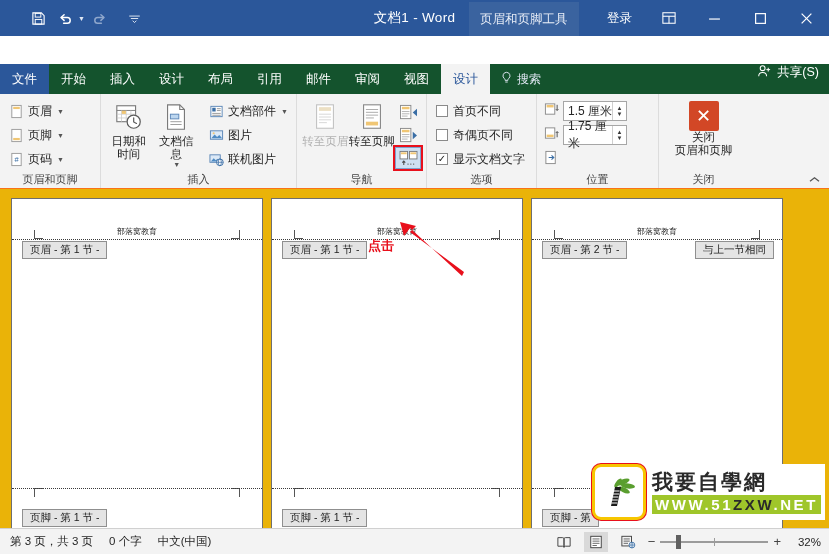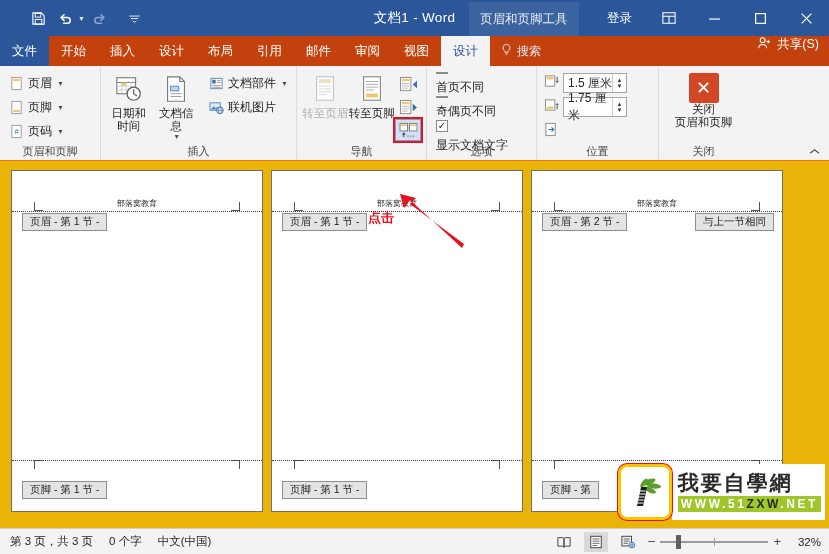--- a/index.html
+++ b/index.html
@@ -36,22 +36,22 @@
   .title-right { position: absolute; right: 0; top: 0; height: 36px; display: flex; align-items: center; }
   .signin { color: #fff; font-size: 12.5px; margin-right: 14px; }
   .ribbon-display, .win-btn {
     width: 45px; height: 36px; display: flex; align-items: center; justify-content: center;
     color: #fff;
   }
   .win-btn { width: 46px; }
 
   
   .tabstrip {
-    height: 30px; background: #c2410c; display: flex; align-items: stretch;
-    flex: 0 0 30px; position: relative;
+    height: 30px; background: #14532d; display: flex; align-items: stretch;
+    flex: 0 0 30px; position: relative; margin-top: 28px;
   }
   .tab {
     padding: 0 12px; display: flex; align-items: center;
     color: #fff; font-size: 12.5px; white-space: nowrap;
   }
   .tab.file { background: #2b579a; }
   .tab.active { background: #f3f3f3; color: #2b579a; }
   .tell-me { display: flex; align-items: center; gap: 4px; color: #dfe6f2; font-size: 12px; padding: 0 10px; }
   .share { position: absolute; right: 10px; display: flex; align-items: center; gap: 5px; color: #fff; font-size: 12.5px; }
 
@@ -82,21 +82,21 @@
 
   .nav-big { width: 52px; }
   .nav-big.disabled { color: #b0b0b0; }
 
   .nav-small-col { display: flex; flex-direction: column; gap: 1px; padding-top: 2px; }
   .nav-small {
     width: 26px; height: 22px; display: flex; align-items: center; justify-content: center;
   }
   .nav-small.highlight { outline: 2px solid #e8101c; background: #cfe0f3; border: 1px solid #7da2ce; }
 
-  .chk-row { display: flex; gap: 5px; height: 22px; font-size: 12px; color: #262626; flex-direction: column; }
+  .chk-row { display: flex; align-items: center; gap: 5px; height: 22px; font-size: 12px; color: #262626; }
   .chk {
     width: 12px; height: 12px; border: 1px solid #8a8a8a; background: #fff;
     display: flex; align-items: center; justify-content: center; font-size: 10px; color: #222; line-height: 1;
   }
 
   .pos-row { display: flex; align-items: center; gap: 4px; height: 22px; }
   .spin {
     display: flex; align-items: center; border: 1px solid #a6a6a6; background: #fff;
     height: 20px; width: 64px; font-size: 12px; padding-left: 4px; color: #262626;
   }
@@ -158,21 +158,21 @@
     position: absolute; right: 4px; bottom: 8px; display: flex; align-items: stretch;
     z-index: 15; height: 56px;
   }
   .wm-icon {
     width: 54px; background: #fff; border: 3px solid #f7c600; border-radius: 9px;
     display: flex; align-items: center; justify-content: center; position: relative;
     box-shadow: 0 0 0 1px #e8101c;
   }
   .wm-right { display: flex; flex-direction: column; justify-content: center; background: #fff; padding: 2px 4px 2px 6px; }
   .wm-title { font-size: 21px; font-weight: bold; color: #2a2a2a; letter-spacing: 2px; line-height: 1; position: relative; }
-  .wm-url { background: #9fc62a; color: #fff; font-size: 12px; font-weight: bold; letter-spacing: 2.6px; text-align: center; padding: 1px 3px; margin-top: 3px; }
+  .wm-url { background: #9fc62a; color: #fff; font-size: 15px; font-weight: bold; letter-spacing: 2.6px; text-align: center; padding: 1px 3px; margin-top: 3px; }
   .wm-url .zx { color: #2a2a2a; }
 
   
   .statusbar {
     height: 26px; flex: 0 0 26px; background: #f3f3f3; border-top: 1px solid #d0d0d0;
     display: flex; align-items: center; font-size: 11.5px; color: #262626; position: relative;
   }
   .sb-left { display: flex; align-items: center; gap: 16px; padding-left: 10px; }
   .sb-right { position: absolute; right: 8px; display: flex; align-items: center; gap: 8px; }
   .view-btn { width: 24px; height: 20px; display: flex; align-items: center; justify-content: center; color: #444; }
@@ -367,20 +367,30 @@
                     <line x1="3.5" y1="12" x2="12.5" y2="12"></line>
                   </g>
                 </svg>
             </span>
             <span>文档部件</span>
             <span class="dd-caret">▼</span>
           </div>
           <div class="small-btn">
             <span class="ic">
               <svg width="15" height="15" viewBox="0 0 16 16">
+                  <rect x="1.5" y="3" width="13" height="9" fill="#dce9f7" stroke="#5b86b7" stroke-width="1"></rect>
+                  <path d="M2.5 11l3.5-4 2.6 2.6L11 7.4l3 3.6z" fill="#4e8bc4"></path>
+                  <circle cx="5" cy="5.6" r="1.1" fill="#f0c674"></circle>
+                </svg>
+            </span>
+            <span>图片</span>
+          </div>
+          <div class="small-btn">
+            <span class="ic">
+              <svg width="15" height="15" viewBox="0 0 16 16">
                   <rect x="1" y="3" width="11" height="8" fill="#dce9f7" stroke="#5b86b7" stroke-width="1"></rect>
                   <path d="M2 10l3-3.4 2.2 2.2L9 7.2l2.2 2.8z" fill="#4e8bc4"></path>
                   <circle cx="11.6" cy="11" r="3.6" fill="#fff" stroke="#3a6ea5" stroke-width="1"></circle>
                   <ellipse cx="11.6" cy="11" rx="1.6" ry="3.6" fill="none" stroke="#3a6ea5" stroke-width=".8"></ellipse>
                   <line x1="8" y1="11" x2="15.2" y2="11" stroke="#3a6ea5" stroke-width=".8"></line>
                 </svg>
             </span>
             <span>联机图片</span>
           </div>
         </div>

